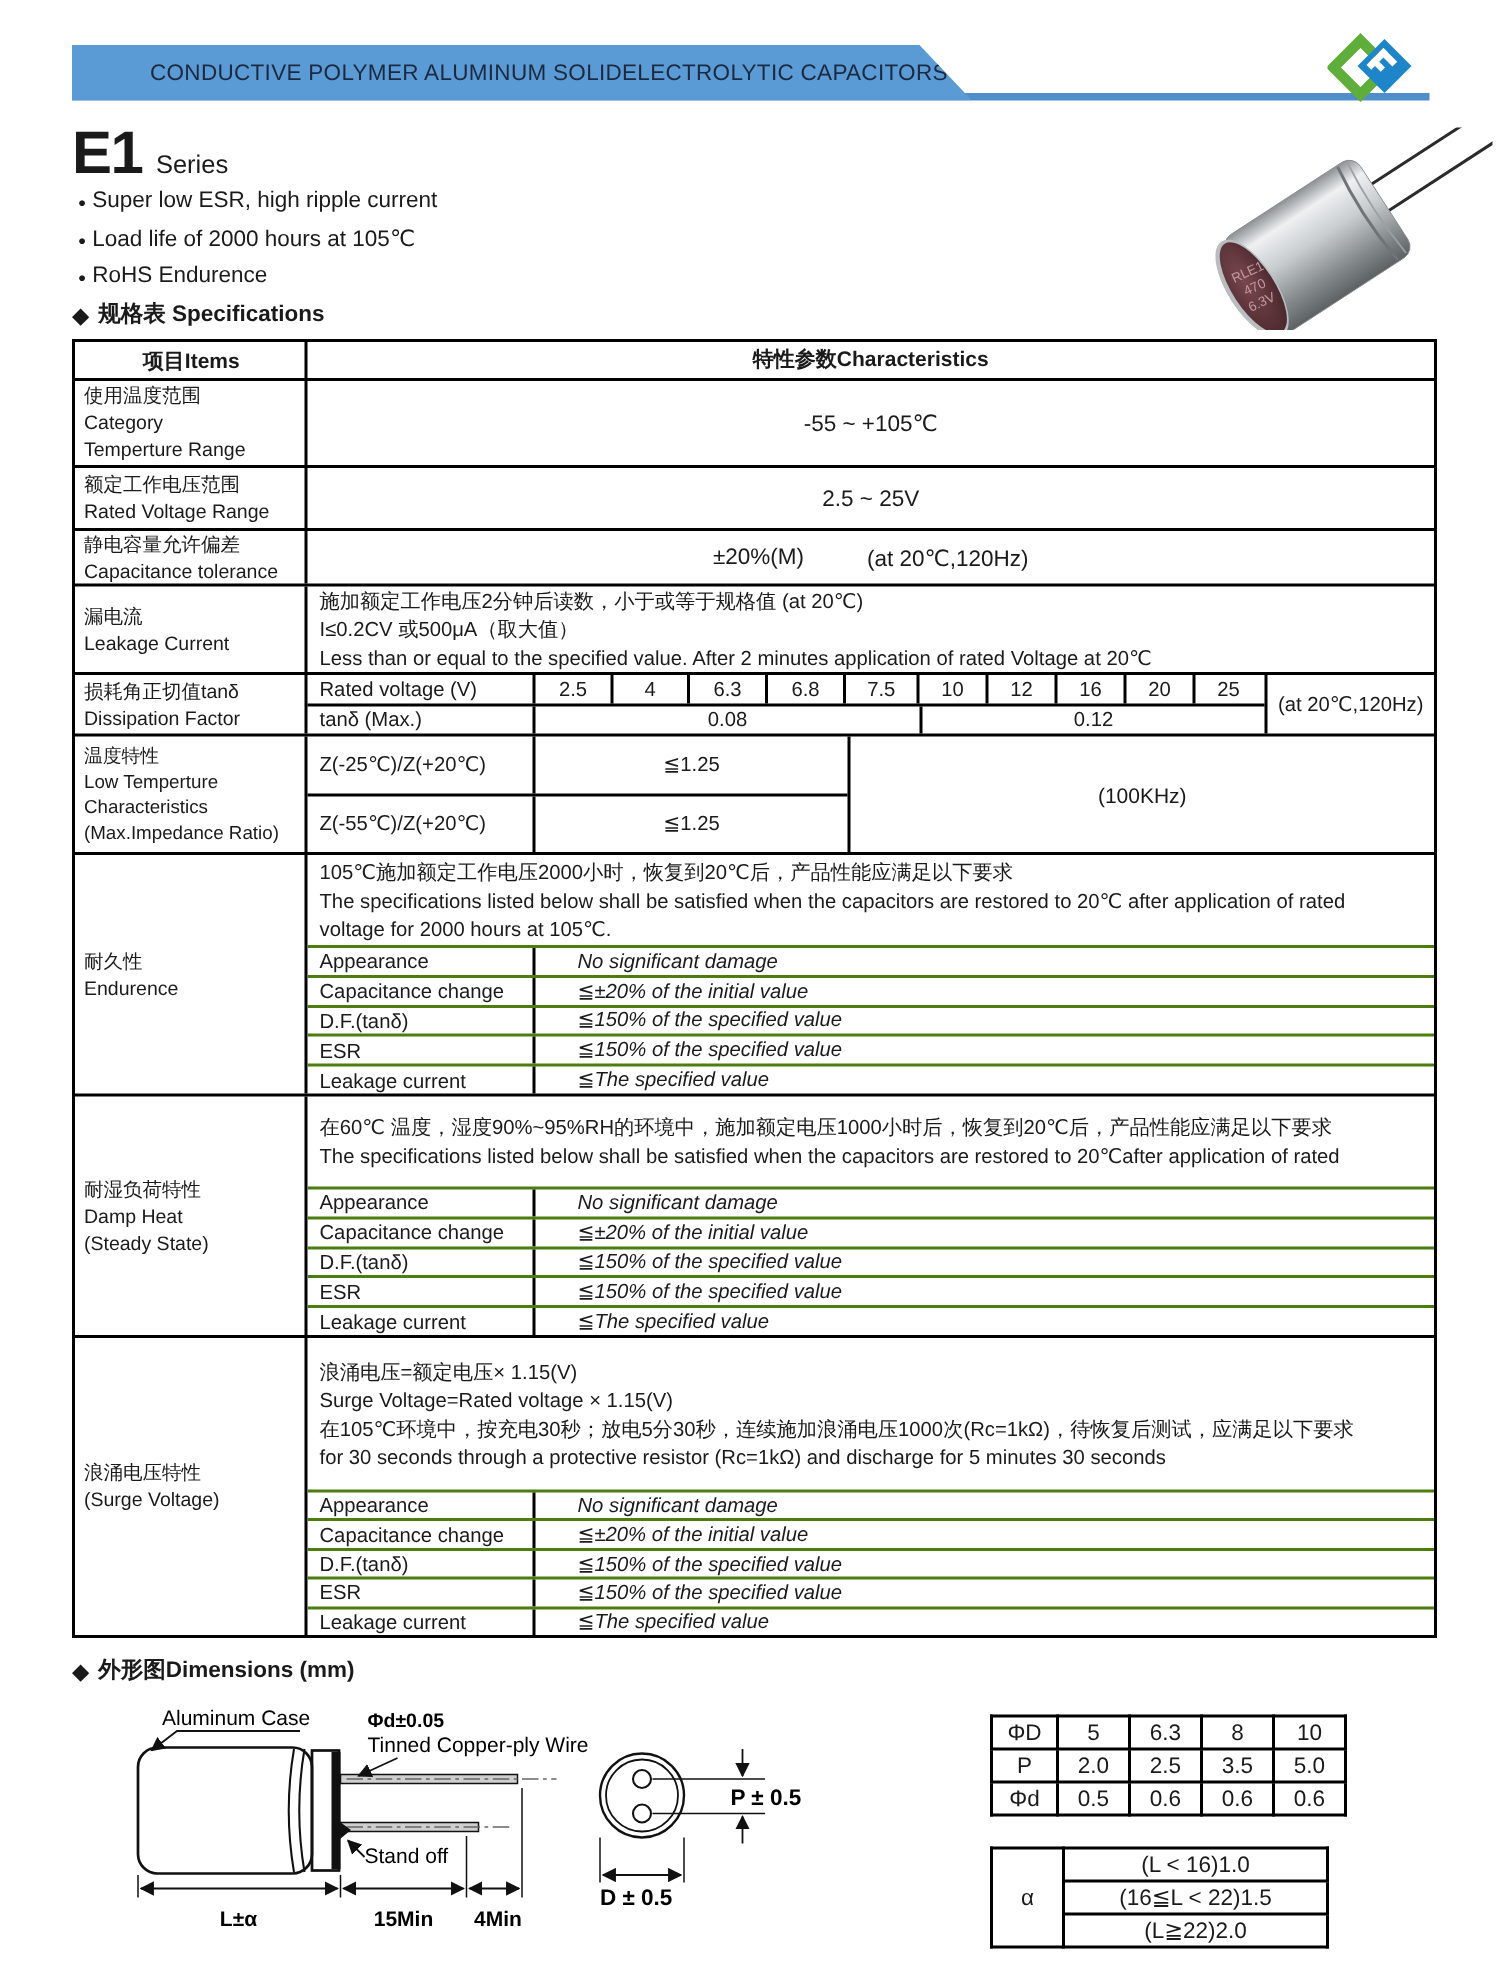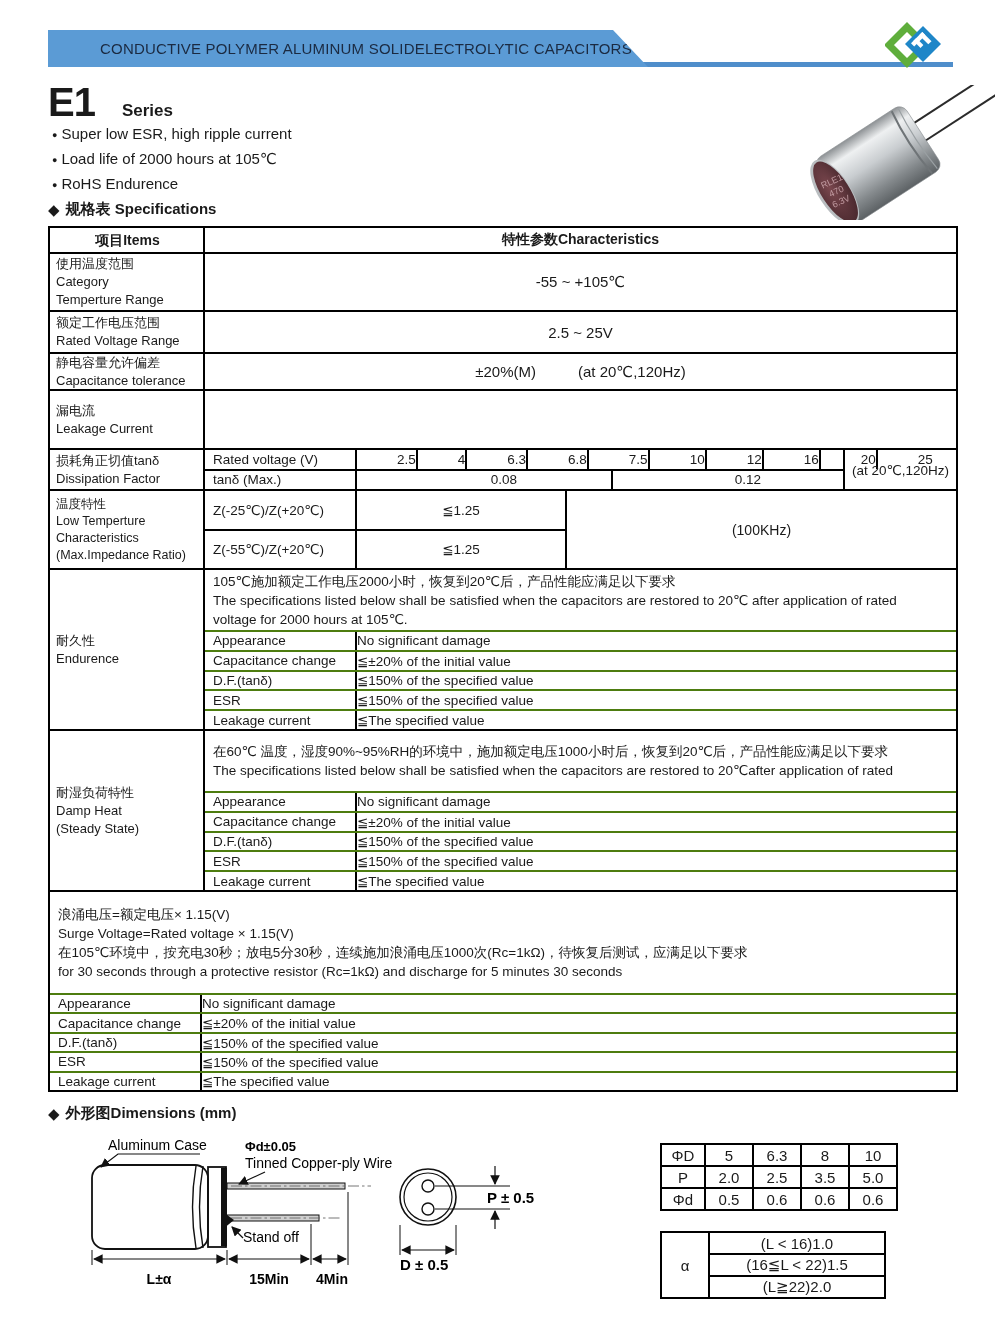--- a/index.html
+++ b/index.html
@@ -10,21 +10,21 @@
   
   .banner-line{position:absolute;left:48px;top:62px;width:905px;height:5px;background:var(--line-blue);}
   .banner{position:absolute;left:48px;top:30px;width:600px;height:37px;background:var(--banner-blue);
     clip-path:polygon(0 0,565px 0,600px 100%,0 100%);
     display:flex;align-items:center;padding-left:52px;box-sizing:border-box;}
   .banner span{font-size:15px;color:#1b2a41;letter-spacing:.2px;}
   .logo{position:absolute;left:885px;top:20px;}
   
   .series{position:absolute;left:48px;top:80px;}
   .series .big{font-size:40px;font-weight:bold;letter-spacing:-1px;}
-  .series .small{font-size:17px;font-weight:bold;margin-left:27px;}
+  .series .small{font-size:17px;font-weight:normal;margin-left:9px;}
   .features{position:absolute;left:52px;top:121px;list-style:none;margin:0;padding:0;}
   .features li{height:25px;font-size:15px;display:flex;align-items:center;}
   .features .dot{font-size:9px;margin-right:4px;position:relative;top:1px;}
   .cap-photo{position:absolute;left:780px;top:85px;}
   .sec-head{position:absolute;font-size:15px;font-weight:bold;display:flex;align-items:center;gap:6px;}
   .sec-head .diamond{font-size:15px;}
   #spec-head{left:48px;top:200px;}
   #dim-head{left:48px;top:1104px;}
   
   .spec-table{position:absolute;left:48px;top:226px;width:910px;border:2px solid #000;box-sizing:border-box;font-size:13.5px;}
@@ -35,42 +35,42 @@
   .val{flex:1;display:flex;align-items:center;justify-content:center;font-size:15px;}
   .r-head{height:24px;} .r-head .lbl,.r-head .val{font-weight:bold;font-size:14px;justify-content:center;align-items:center;flex-direction:row;}
   .r-cat{height:58px;} .r-rv{height:42px;} .r-tol{height:37px;}
   .r-leak{height:59px;} .r-df{height:41px;} .r-lt{height:79px;}
   .r-end{height:161px;} .r-damp{height:161px;} .r-surge{height:200px;}
   .freetext{flex:1;padding:2px 8px;display:flex;flex-direction:column;justify-content:center;}
   .freetext div{line-height:19px;}
   
   .df-wrap{flex:1;display:flex;}
   .df-left{width:640px;min-width:640px;border-right:2px solid #000;box-sizing:border-box;display:flex;flex-direction:column;}
-  .df-row{flex:1;display:flex;align-items:stretch;gap:40px;}
+  .df-row{flex:1;display:flex;align-items:stretch;}
   .df-row + .df-row{border-top:2px solid #000;}
   .df-sub{width:152px;min-width:152px;border-right:2px solid #000;box-sizing:border-box;display:flex;align-items:center;padding-left:8px;}
   .vcell{display:flex;align-items:center;justify-content:center;border-right:2px solid #000;box-sizing:border-box;}
   .vcell.last{border-right:none;}
   .df-note{flex:1;display:flex;align-items:center;justify-content:center;}
   
   .lt-wrap{flex:1;display:flex;}
   .lt-left{width:362px;min-width:362px;border-right:2px solid #000;box-sizing:border-box;display:flex;flex-direction:column;}
   .lt-row{flex:1;display:flex;}
   .lt-row + .lt-row{border-top:2px solid #000;}
   .lt-sub{width:152px;min-width:152px;border-right:2px solid #000;box-sizing:border-box;display:flex;align-items:center;padding-left:8px;}
   .lt-val{flex:1;display:flex;align-items:center;justify-content:center;}
   .lt-note{flex:1;display:flex;align-items:center;justify-content:center;font-size:14px;}
   
   .blk{flex:1;display:flex;flex-direction:column;}
   .blk .intro{padding:1px 8px;display:flex;flex-direction:column;justify-content:center;}
   .blk .intro div{line-height:19px;}
   .intro-3{height:58px;} .intro-5{height:99px;}
   .subrow{flex:1;display:flex;border-top:2px solid #4d7c0f;}
   .subrow .sl{width:152px;min-width:152px;border-right:2px solid #000;box-sizing:border-box;display:flex;align-items:center;padding-left:8px;}
-  .subrow .sv{flex:1;display:flex;align-items:center;}
+  .subrow .sv{flex:1;display:flex;align-items:center;padding-left:28px;font-style:italic;}
   
   .tol-val{flex:1;display:flex;align-items:center;justify-content:center;gap:42px;font-size:15px;}
   
   .dim-svg{position:absolute;left:55px;top:1128px;}
   .dtable{position:absolute;border-collapse:collapse;font-size:15px;}
   .dtable td{border:2px solid #000;text-align:center;height:20px;padding:0 2px;margin-top:22px;}
   #size-table{left:660px;top:1143px;}
   #size-table td.c0{width:38px;} #size-table td.c{width:42px;}
   #alpha-table{left:660px;top:1231px;}
   #alpha-table td.a{width:42px;} #alpha-table td.v{width:170px;}
@@ -181,20 +181,25 @@
         <span>±20%(M)</span>
         <span>(at 20℃,120Hz)</span>
       </div>
     </div>
 
     <div class="srow r-leak">
       <div class="lbl">
         <div>漏电流</div>
         <div>Leakage Current</div>
       </div>
+      <div class="freetext">
+        <div>施加额定工作电压2分钟后读数，小于或等于规格值 (at 20℃)</div>
+        <div>I≤0.2CV 或500μA（取大值）</div>
+        <div>Less than or equal to the specified value. After 2 minutes application of rated Voltage at 20℃</div>
+      </div>
     </div>
 
     <div class="srow r-df">
       <div class="lbl">
         <div>损耗角正切值tanδ</div>
         <div>Dissipation Factor</div>
       </div>
       <div class="df-wrap">
         <div class="df-left">
           <div class="df-row">
@@ -304,20 +309,24 @@
             <div class="sv">≦150% of the specified value</div>
           </div>
         <div class="subrow">
             <div class="sl">Leakage current</div>
             <div class="sv">≦The specified value</div>
           </div>
       </div>
     </div>
 
     <div class="srow r-surge">
+      <div class="lbl">
+        <div>浪涌电压特性</div>
+        <div>(Surge Voltage)</div>
+      </div>
       <div class="blk">
         <div class="intro intro-5">
           <div>浪涌电压=额定电压× 1.15(V)</div>
           <div>Surge Voltage=Rated voltage × 1.15(V)</div>
           <div>在105℃环境中，按充电30秒；放电5分30秒，连续施加浪涌电压1000次(Rc=1kΩ)，待恢复后测试，应满足以下要求</div>
           <div>for 30 seconds through a protective resistor (Rc=1kΩ) and discharge for 5 minutes 30 seconds</div>
         </div>
         <div class="subrow">
             <div class="sl">Appearance</div>
             <div class="sv">No significant damage</div>

